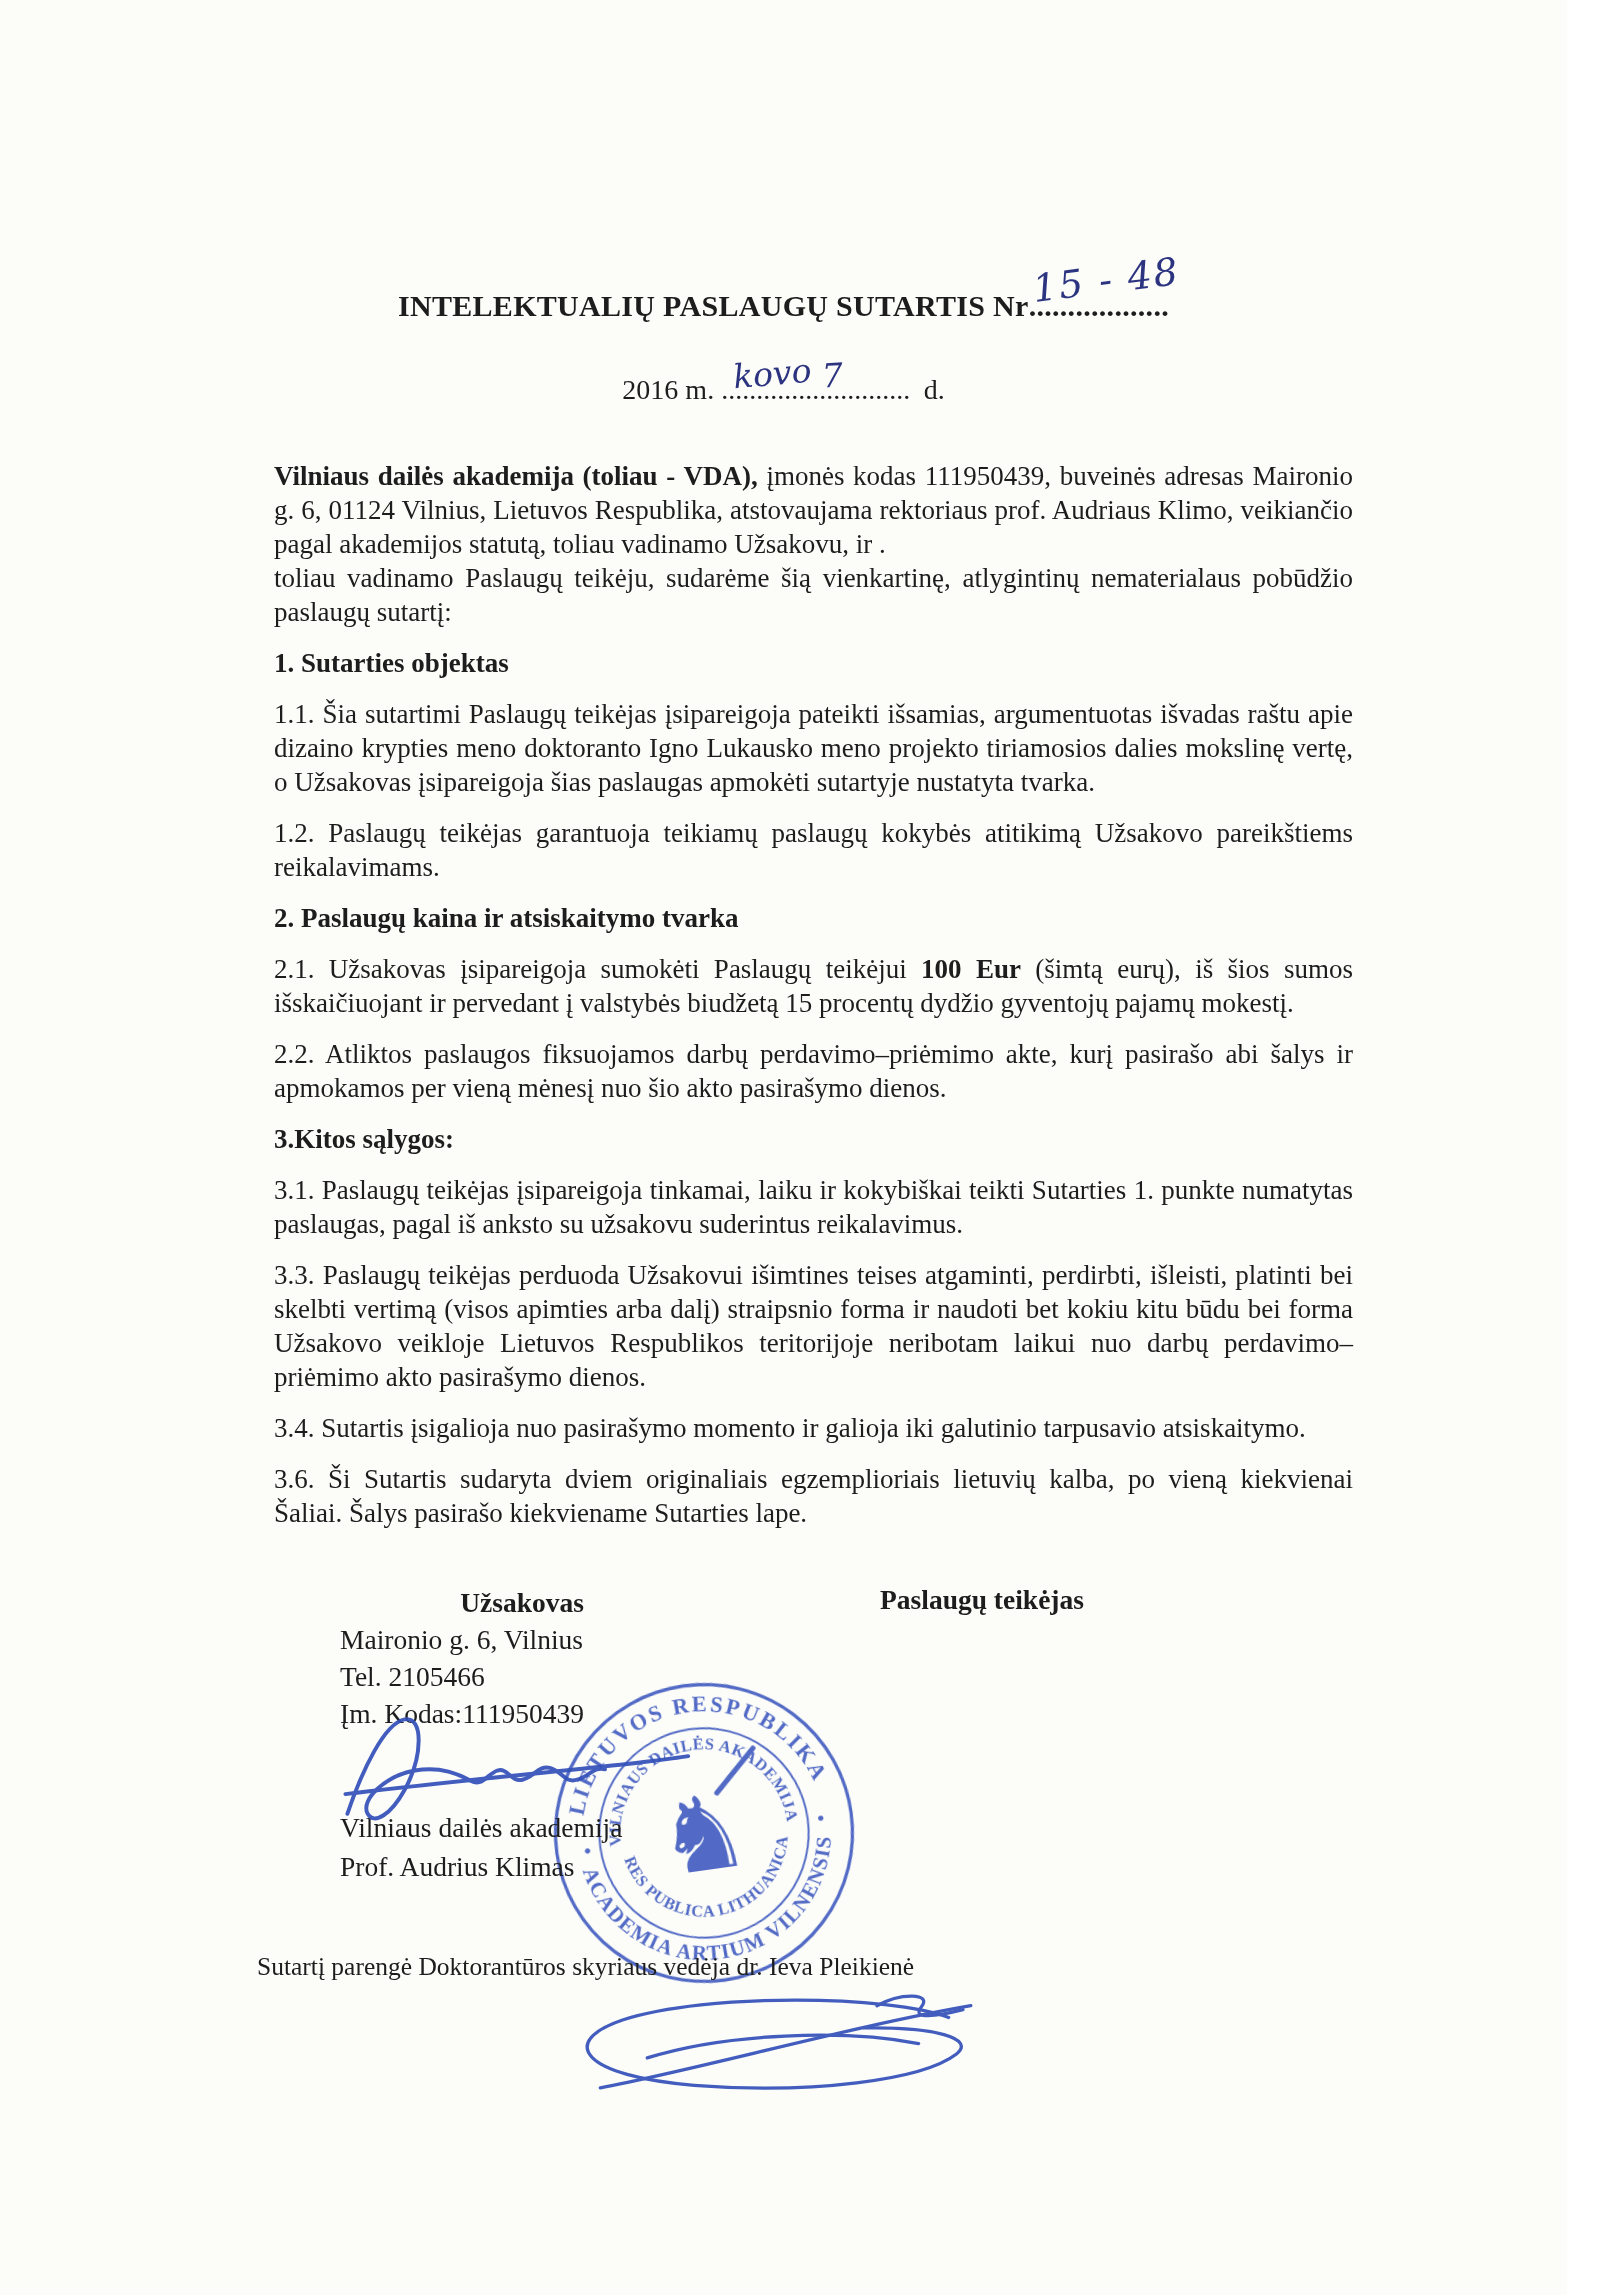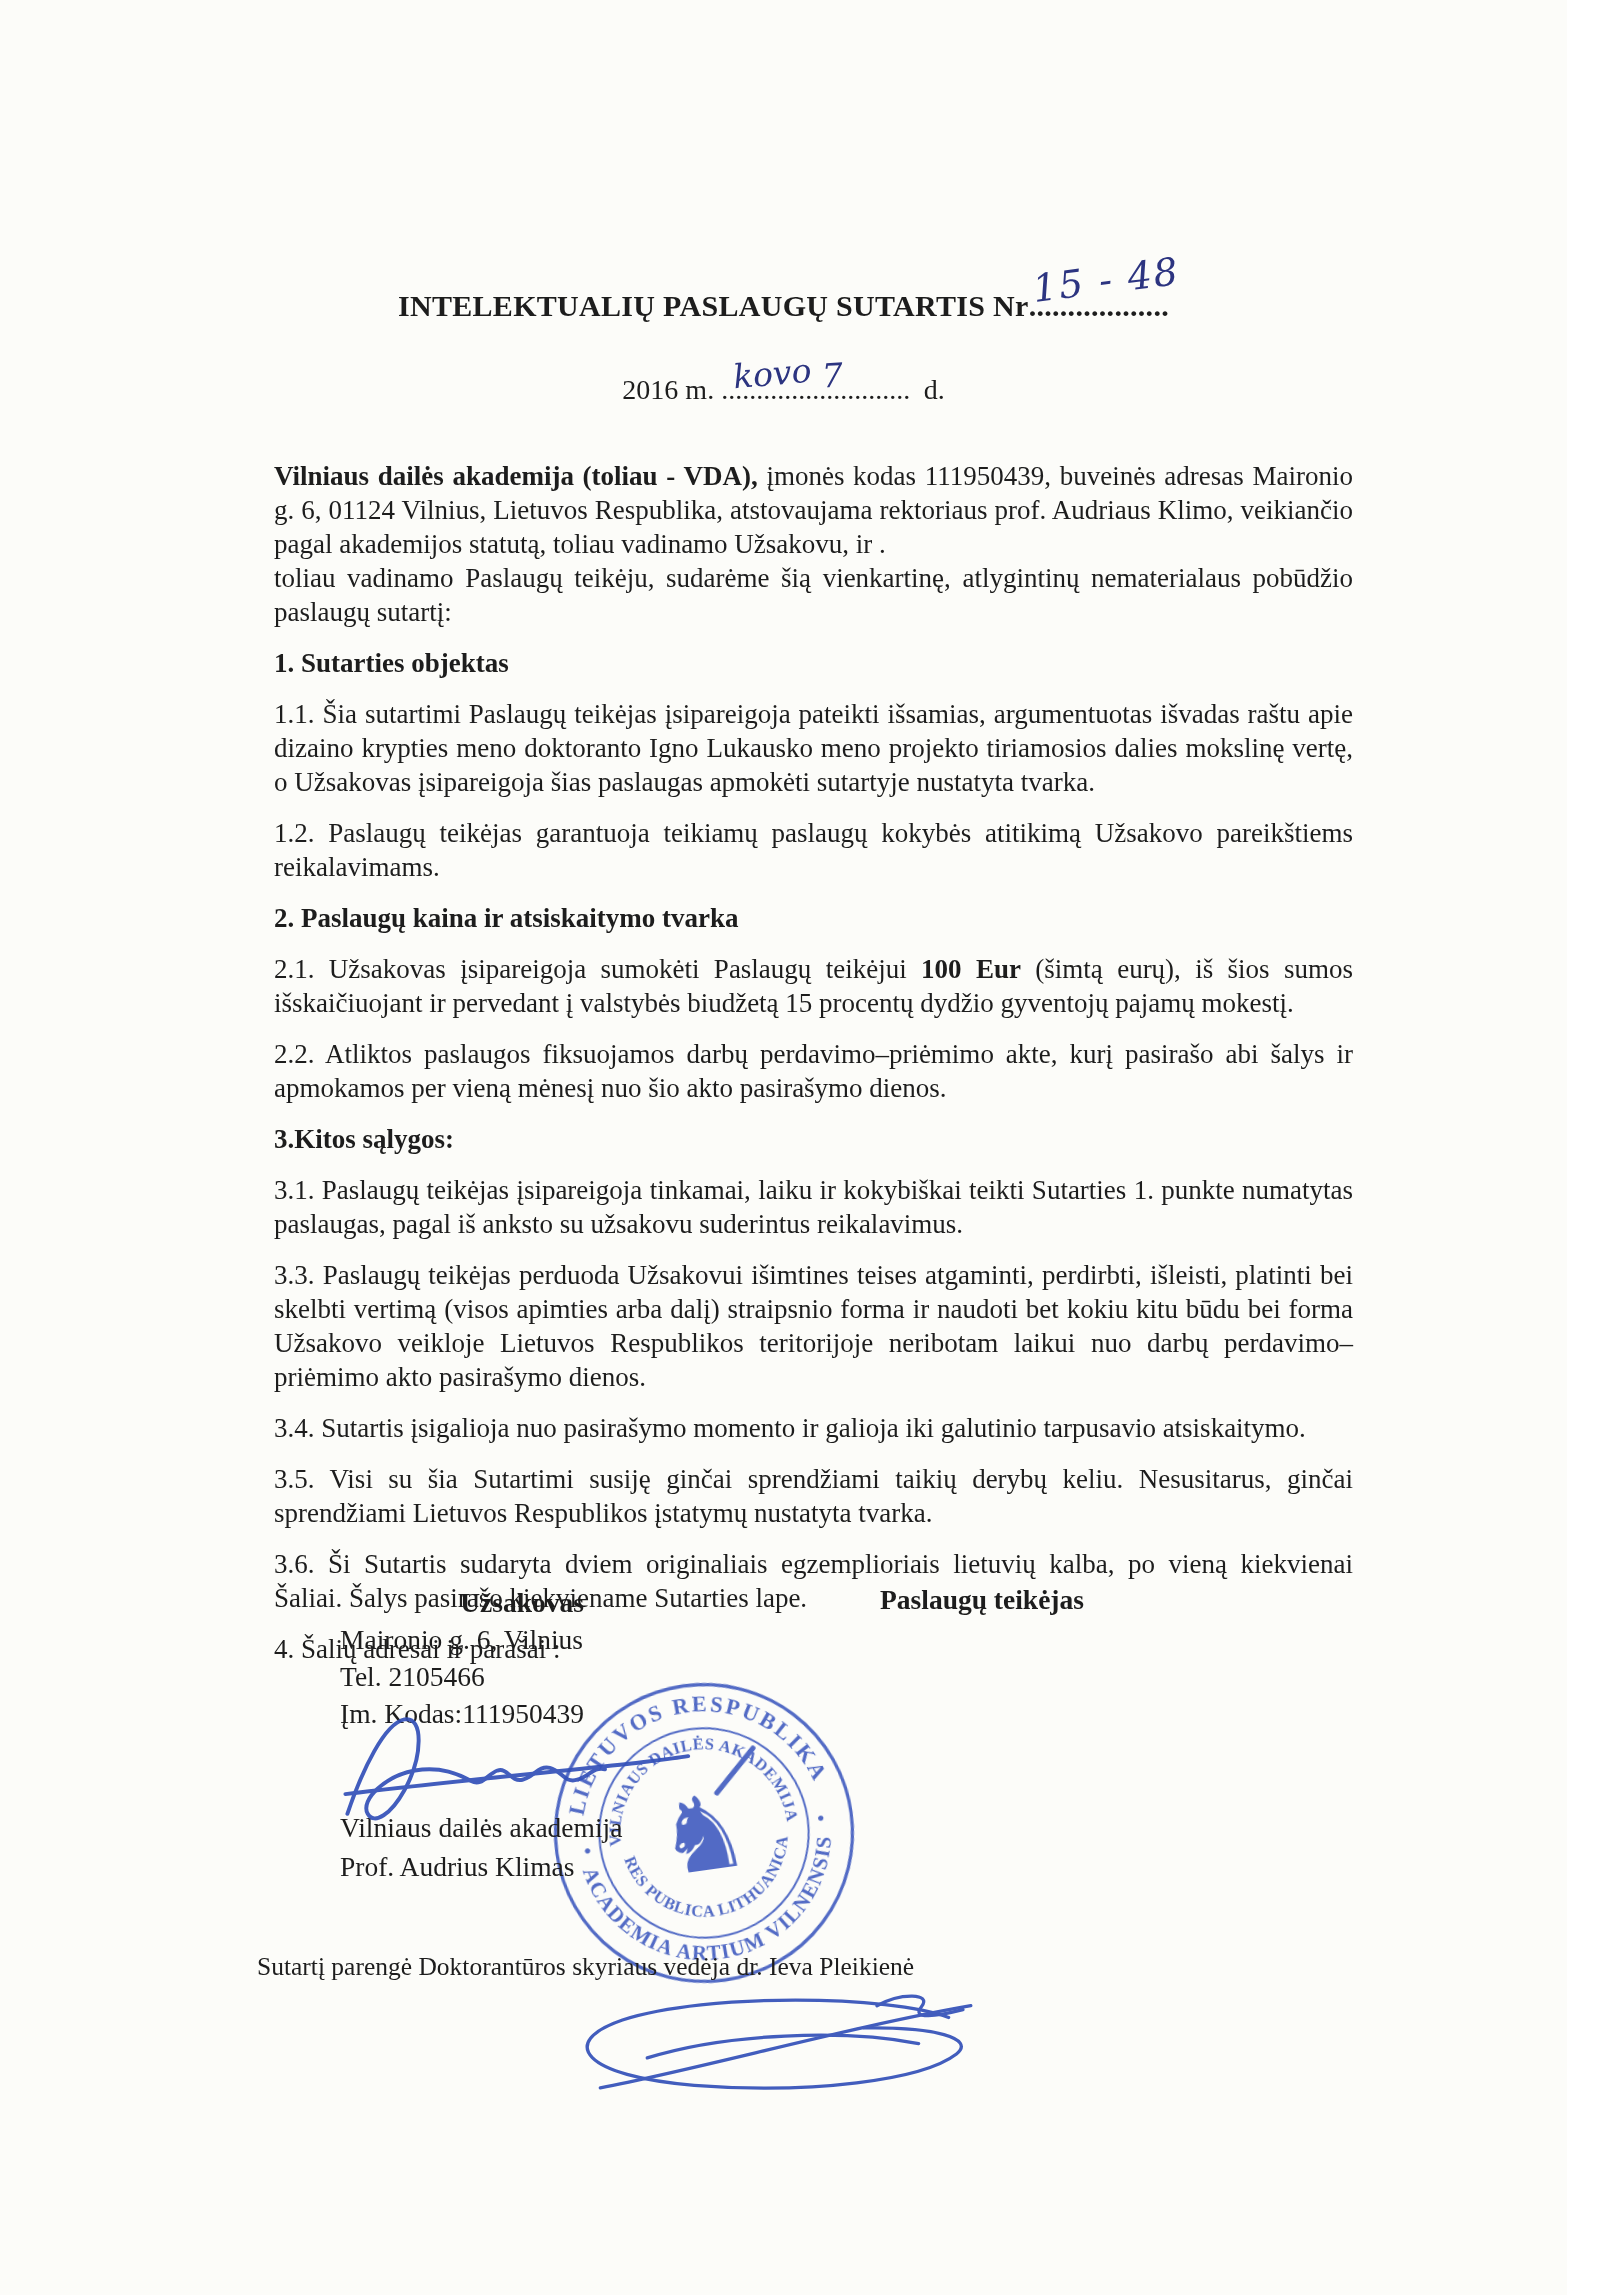--- a/index.html
+++ b/index.html
@@ -123,23 +123,21 @@
     <p><b>1. Sutarties objektas</b></p>
     <p><span>1.1. Šia sutartimi Paslaugų teikėjas įsipareigoja pateikti išsamias, argumentuotas išvadas raštu apie dizaino krypties meno doktoranto Igno Lukausko meno projekto tiriamosios dalies mokslinę vertę, o Užsakovas įsipareigoja šias paslaugas apmokėti sutartyje nustatyta tvarka.</span></p>
     <p><span>1.2. Paslaugų teikėjas garantuoja teikiamų paslaugų kokybės atitikimą Užsakovo pareikštiems reikalavimams.</span></p>
     <p><b>2. Paslaugų kaina ir atsiskaitymo tvarka</b></p>
     <p><span>2.1. Užsakovas įsipareigoja sumokėti Paslaugų teikėjui </span><b>100 Eur</b><span> (šimtą eurų), iš šios sumos išskaičiuojant ir pervedant į valstybės biudžetą 15 procentų dydžio gyventojų pajamų mokestį.</span></p>
     <p><span>2.2. Atliktos paslaugos fiksuojamos darbų perdavimo–priėmimo akte, kurį pasirašo abi šalys ir apmokamos per vieną mėnesį nuo šio akto pasirašymo dienos.</span></p>
     <p><b>3.Kitos sąlygos:</b></p>
     <p><span>3.1. Paslaugų teikėjas įsipareigoja tinkamai, laiku ir kokybiškai teikti Sutarties 1. punkte numatytas paslaugas, pagal iš anksto su užsakovu suderintus reikalavimus.</span></p>
     <p><span>3.3. Paslaugų teikėjas perduoda Užsakovui išimtines teises atgaminti, perdirbti, išleisti, platinti bei skelbti vertimą (visos apimties arba dalį) straipsnio forma ir naudoti bet kokiu kitu būdu bei forma Užsakovo veikloje Lietuvos Respublikos teritorijoje neribotam laikui nuo darbų perdavimo–priėmimo akto pasirašymo dienos.</span></p>
     <p><span>3.4. Sutartis įsigalioja nuo pasirašymo momento ir galioja iki galutinio tarpusavio atsiskaitymo.</span></p>
-    <p><span>3.5. Visi su šia Sutartimi susiję ginčai sprendžiami taikių derybų keliu. Nesusitarus, ginčai sprendžiami Lietuvos Respublikos įstatymų nustatyta tvarka.</span></p>
     <p><span>3.6. Ši Sutartis sudaryta dviem originaliais egzemplioriais lietuvių kalba, po vieną kiekvienai Šaliai. Šalys pasirašo kiekviename Sutarties lape.</span></p>
-    <p><span>4. Šalių adresai ir parašai :</span></p>
   </div>
 
   <div class="sig-left">
     <div class="heading">Užsakovas</div>
     <div>Maironio g. 6, Vilnius</div>
     <div>Tel. 2105466</div>
     <div>Įm. Kodas:111950439</div>
   </div>
 
   <div class="sig-right-heading">Paslaugų teikėjas</div>

